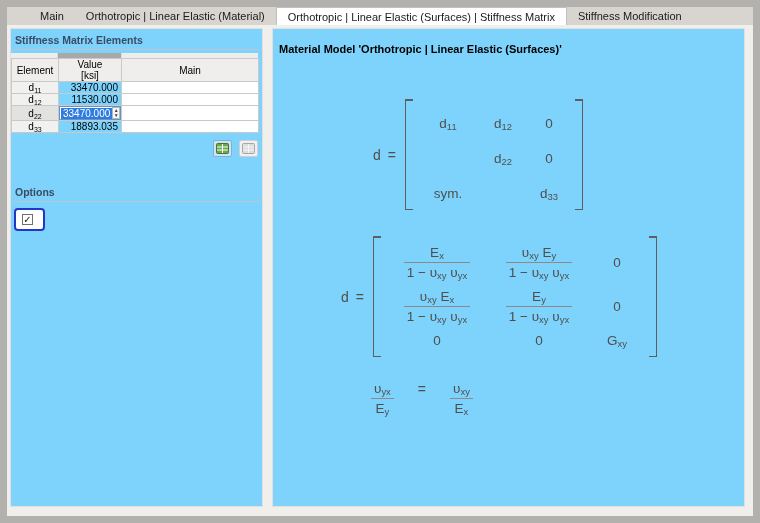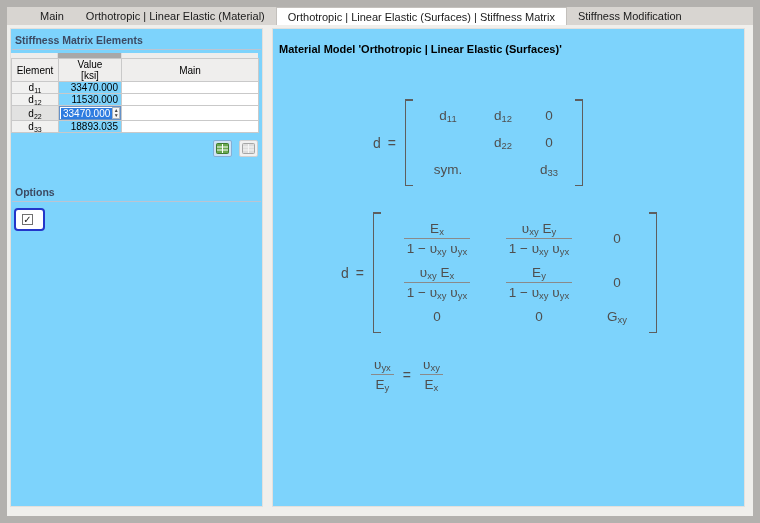--- a/index.html
+++ b/index.html
@@ -70,29 +70,29 @@
   .m2 { margin: 26px 0 0 68px; }
 
   .br { position: relative; width: 8px; align-self: stretch; }
   .br.l { border-left: 1.5px solid #5e5e5e; }
   .br.r { border-right: 1.5px solid #5e5e5e; }
   .br::before, .br::after { content: ""; position: absolute; width: 7px; height: 1.5px; background: #5e5e5e; }
   .br.l::before { top: 0; left: 0; } .br.l::after { bottom: 0; left: 0; }
   .br.r::before { top: 0; right: 0; } .br.r::after { bottom: 0; right: 0; }
 
   .grid1 { display: grid; grid-template-columns: 58px 52px 40px; row-gap: 12px; padding: 9px 6px; align-items: center; }
-  .grid1 > div { text-align: center; }
+  .grid1 > div { text-align: center; margin-top: 8px; }
 
   .grid2 { display: grid; grid-template-columns: 96px 96px 48px; row-gap: 9px; column-gap: 6px; padding: 9px 8px; align-items: center; }
   .grid2 > div { text-align: center; }
   .frac { display: inline-flex; flex-direction: column; align-items: center; vertical-align: middle; }
   .frac .bar { align-self: stretch; height: 1px; background: #8a8a8a; margin: 2px 0; }
   .frac .num, .frac .den { padding: 0 3px; white-space: nowrap; }
 
-  .relation { display: flex; align-items: center; gap: 9px; margin: 24px 0 0 98px; }
+  .relation { display: flex; align-items: flex-start; gap: 24px; margin: 24px 0 0 98px; }
 </style>
 </head>
 <body>
 
 <div class="frame">
 
   <div class="tabbar">
     <div class="tab">Main</div>
     <div class="tab">Orthotropic | Linear Elastic (Material)</div>
     <div class="tab active">Orthotropic | Linear Elastic (Surfaces) | Stiffness Matrix</div>

